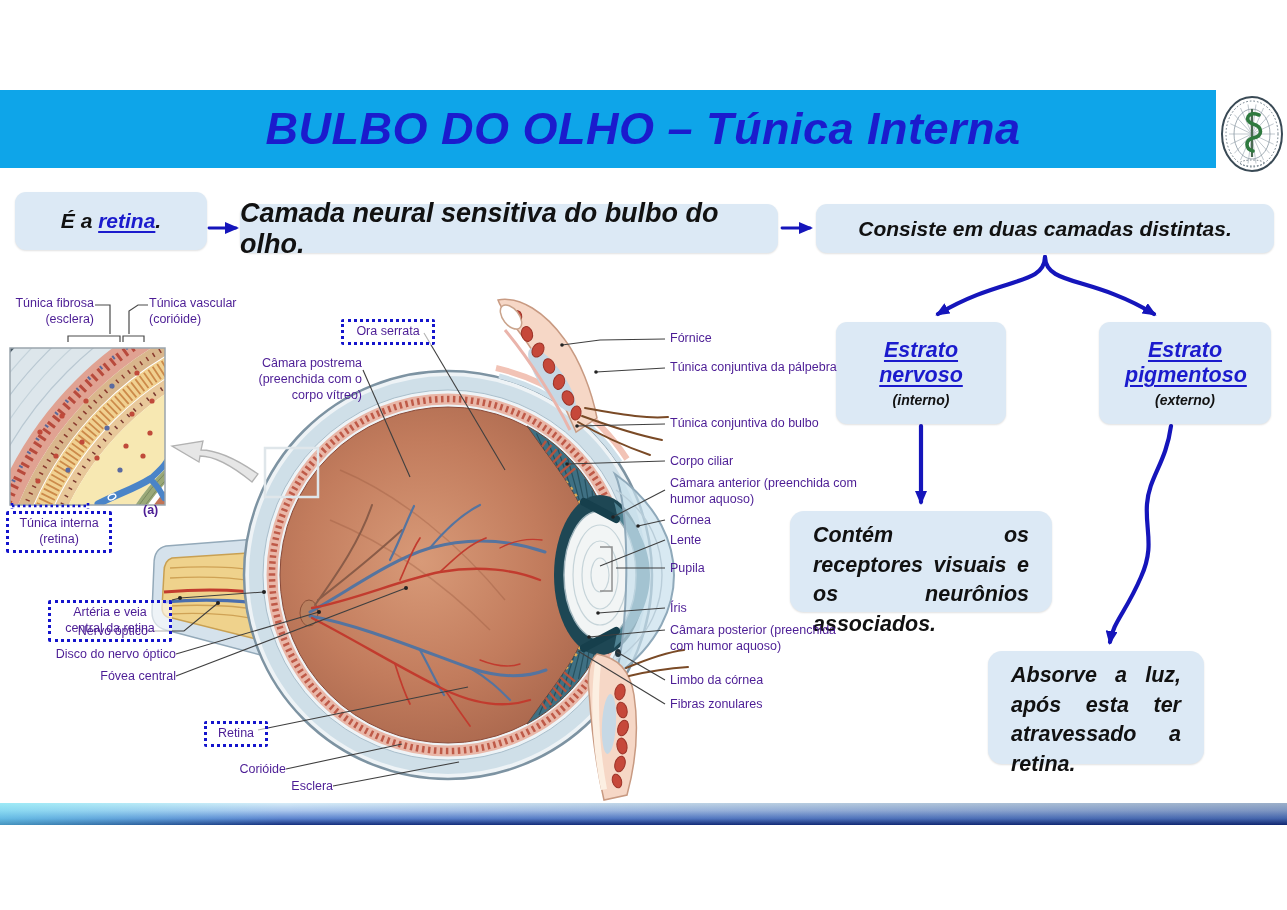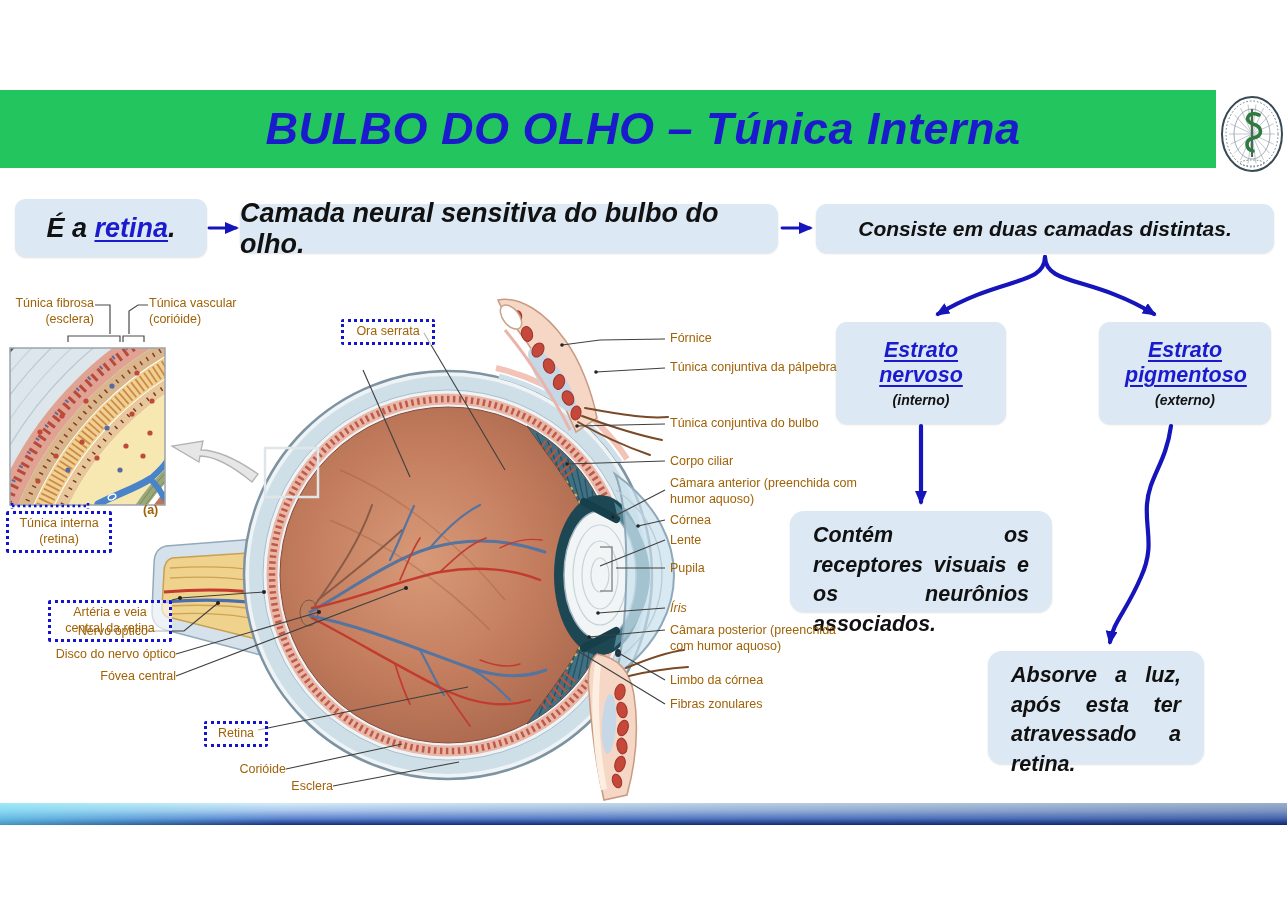--- a/index.html
+++ b/index.html
@@ -1,41 +1,41 @@
 <!DOCTYPE html>
 <html><head>
 <meta charset="utf-8">
 <style>
   html,body{margin:0;padding:0;background:#ffffff;}
   .stage{position:relative;width:1287px;height:910px;background:#fff;overflow:hidden;
          font-family:"Liberation Sans",sans-serif;}
   
-  .titlebar{position:absolute;left:0;top:90px;width:1216px;height:78px;background:#22c55e;
+  .titlebar{position:absolute;left:0;top:90px;width:1216px;height:78px;background:#0ea5e9;
             display:flex;align-items:center;justify-content:center;padding-left:70px;box-sizing:border-box;}
   .titlebar h1{margin:0;font-size:45px;font-weight:700;font-style:italic;color:#1b1bcd;letter-spacing:.5px;white-space:nowrap;}
   .logo{position:absolute;left:1220px;top:95px;width:64px;height:78px;}
   
   .bluebox{position:absolute;background:#dce9f5;border-radius:11px;display:flex;align-items:center;justify-content:center;
            font-weight:700;font-style:italic;color:#111;box-shadow:0 1px 2px rgba(0,0,0,0.12);}
-  .fb1{left:15px;top:199px;width:192px;height:58px;font-size:27px;}
+  .fb1{left:15px;top:192px;width:192px;height:58px;font-size:21px;}
   .fb2{left:240px;top:204px;width:538px;height:49px;font-size:27px;}
   .fb3{left:816px;top:204px;width:458px;height:49px;font-size:21px;}
   .linklike{color:#1b1bcd;text-decoration:underline;text-decoration-thickness:2px;text-underline-offset:3px;cursor:pointer;}
   .estrato{flex-direction:column;line-height:1.18;text-align:center;}
   .eb1{left:836px;top:322px;width:170px;height:102px;}
   .eb2{left:1099px;top:322px;width:172px;height:102px;}
   .estrato .etitle{font-size:21.5px;color:#1b1bcd;text-decoration:underline;text-decoration-thickness:2px;
                    text-underline-offset:3px;width:120px;cursor:pointer;}
   .estrato .equal{font-size:14px;color:#111;margin-top:3px;}
   .note{align-items:flex-start;border-radius:14px;padding:10px 23px;box-sizing:border-box;
         font-size:21.5px;line-height:1.38;text-align:justify;text-align-last:left;justify-content:flex-start;}
   .nb1{left:790px;top:511px;width:262px;height:101px;}
   .nb2{left:988px;top:651px;width:216px;height:113px;}
   
-  .lbl{position:absolute;font-size:12.5px;line-height:1.26;color:#a16207;z-index:3;}
+  .lbl{position:absolute;font-size:12.5px;line-height:1.26;color:#4c1d95;z-index:3;}
   .r{text-align:right;}
   .c{text-align:center;}
   .dotted{border:3px dotted #1414cc;padding:2px 4px;border-radius:2px;background:rgba(255,255,255,.6);}
   .capA{font-weight:700;}
   
   .drawing{position:absolute;left:0;top:0;width:1287px;height:910px;z-index:1;}
   .overbox{z-index:2;}
   
   .bottombar{position:absolute;left:0;top:803px;width:1287px;height:22px;z-index:4;
     background:linear-gradient(90deg, rgba(110,232,245,.55) 0%, rgba(110,232,245,0) 22%, rgba(5,18,80,.28) 100%),
@@ -380,30 +380,31 @@
       <path d="M921,426 L921,502" stroke-width="4.2" marker-end="url(#ab)"></path>
       <path d="M1171,426 C1166,463 1149,477 1147,504 C1145,530 1155,546 1141,577 C1126,612 1113,622 1110,642" stroke-width="4.2" marker-end="url(#ab)"></path>
     </g>
   </svg>
 
   <div class="lbl r" style="left:2px;top:296px;width:92px;">Túnica fibrosa (esclera)</div>
   <div class="lbl" style="left:149px;top:296px;width:100px;">Túnica vascular (corióide)</div>
   <div class="lbl capA" style="left:143px;top:503px;width:30px;">(a)</div>
   <div class="lbl dotted c" style="left:6px;top:511px;width:92px;">Túnica interna (retina)</div>
   <div class="lbl dotted c" style="left:341px;top:319px;width:80px;">Ora serrata</div>
+  <div class="lbl r" style="left:258px;top:356px;width:104px;">Câmara postrema (preenchida com o corpo vítreo)</div>
 
   <div class="lbl" style="left:670px;top:331px;width:120px;">Fórnice</div>
   <div class="lbl" style="left:670px;top:360px;width:220px;">Túnica conjuntiva da pálpebra</div>
   <div class="lbl" style="left:670px;top:416px;width:210px;">Túnica conjuntiva do bulbo</div>
   <div class="lbl" style="left:670px;top:454px;width:120px;">Corpo ciliar</div>
   <div class="lbl" style="left:670px;top:476px;width:190px;">Câmara anterior (preenchida com humor aquoso)</div>
   <div class="lbl" style="left:670px;top:513px;width:90px;">Córnea</div>
   <div class="lbl" style="left:670px;top:533px;width:90px;">Lente</div>
   <div class="lbl" style="left:670px;top:561px;width:90px;">Pupila</div>
-  <div class="lbl" style="left:670px;top:601px;width:90px;font-style:italic;">Íris</div>
+  <div class="lbl" style="left:670px;top:601px;width:90px;">Íris</div>
   <div class="lbl" style="left:670px;top:623px;width:193px;">Câmara posterior (preenchida com humor aquoso)</div>
   <div class="lbl" style="left:670px;top:673px;width:140px;">Limbo da córnea</div>
   <div class="lbl" style="left:670px;top:697px;width:140px;">Fibras zonulares</div>
 
   <div class="lbl dotted c" style="left:48px;top:600px;width:110px;">Artéria e veia central da retina</div>
   <div class="lbl r" style="left:58px;top:624px;width:90px;">Nervo óptico</div>
   <div class="lbl r" style="left:28px;top:647px;width:148px;">Disco do nervo óptico</div>
   <div class="lbl r" style="left:58px;top:669px;width:118px;">Fóvea central</div>
   <div class="lbl dotted c" style="left:204px;top:721px;width:50px;">Retina</div>
   <div class="lbl r" style="left:198px;top:762px;width:88px;">Corióide</div>

